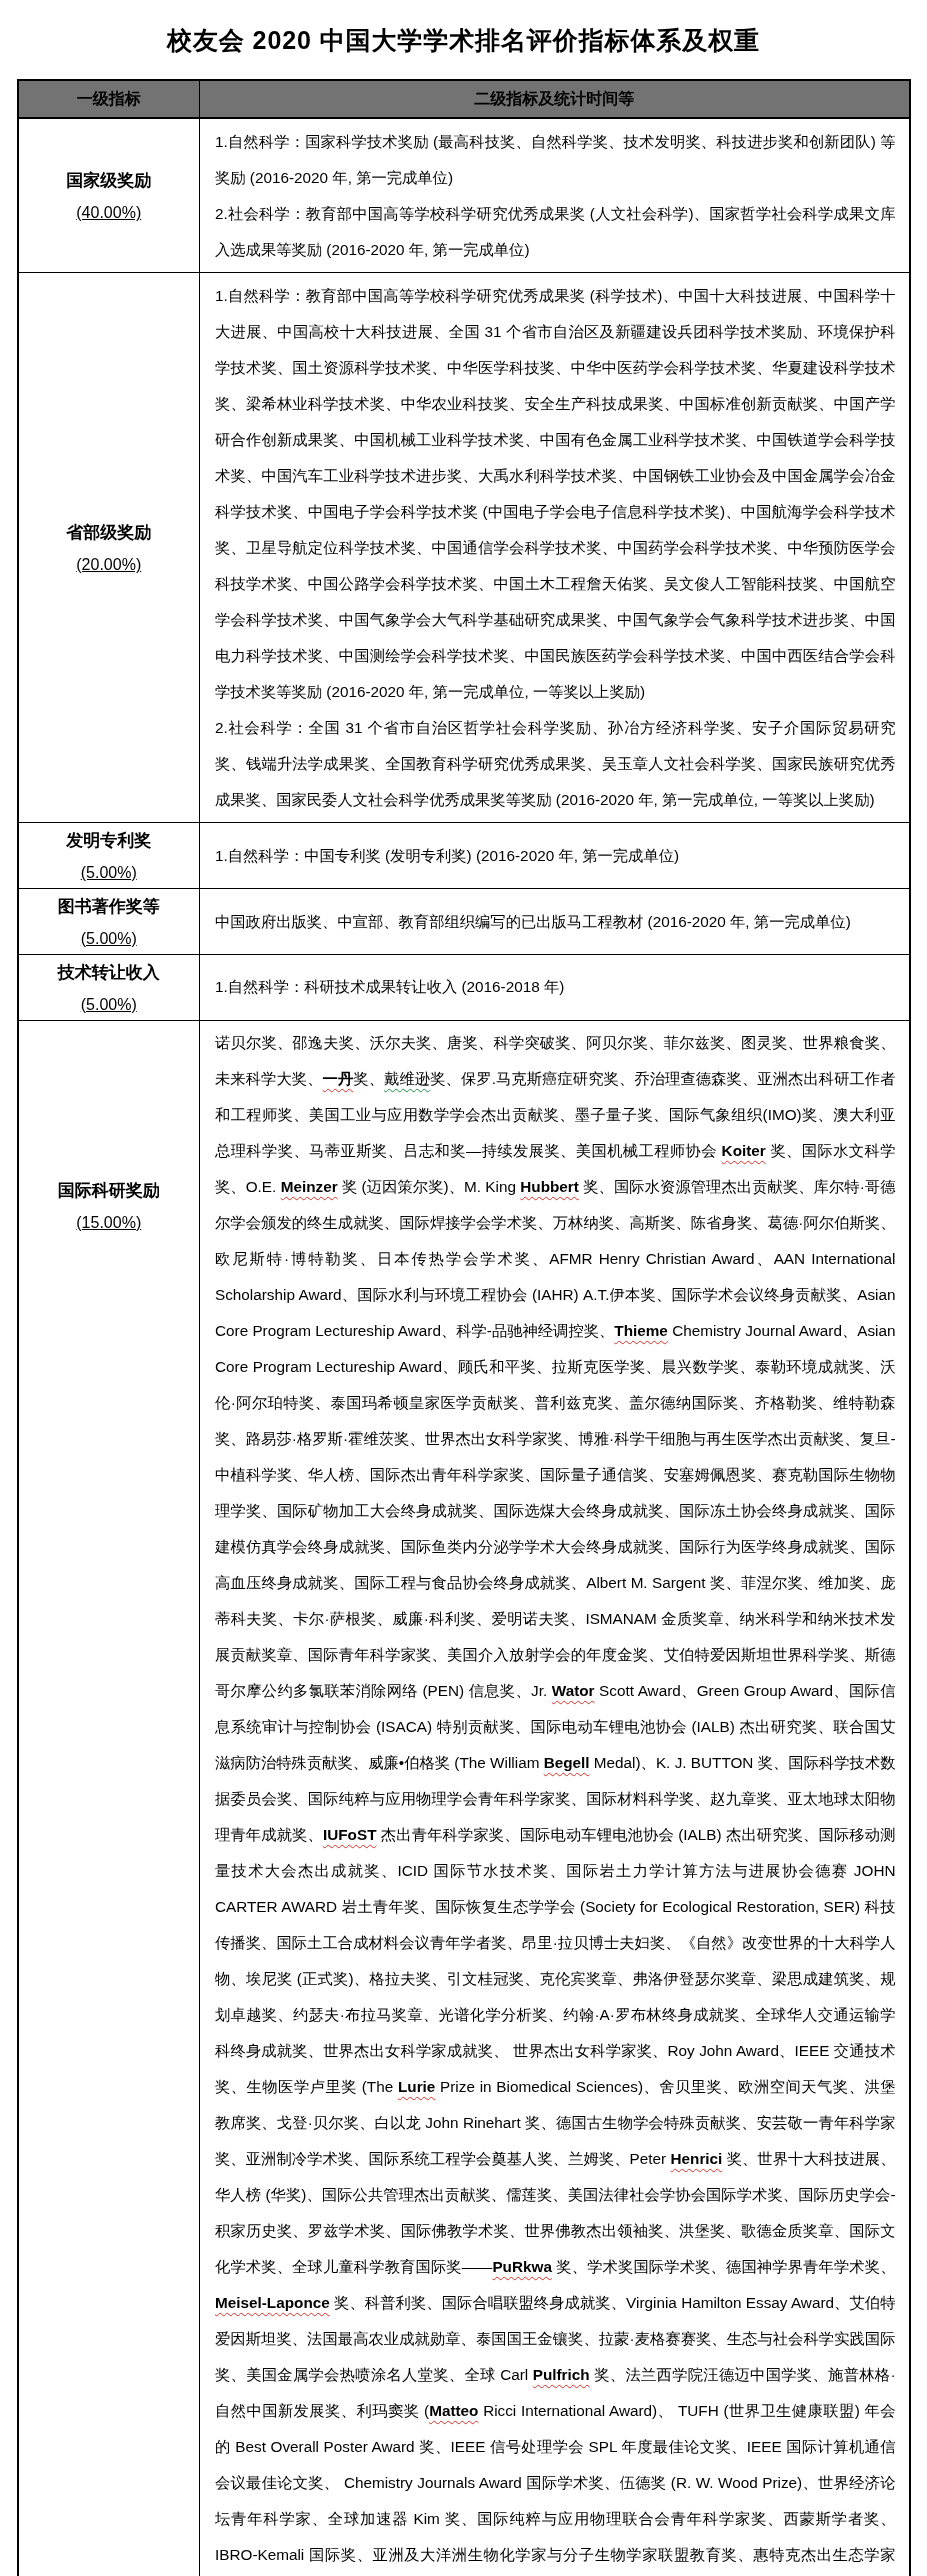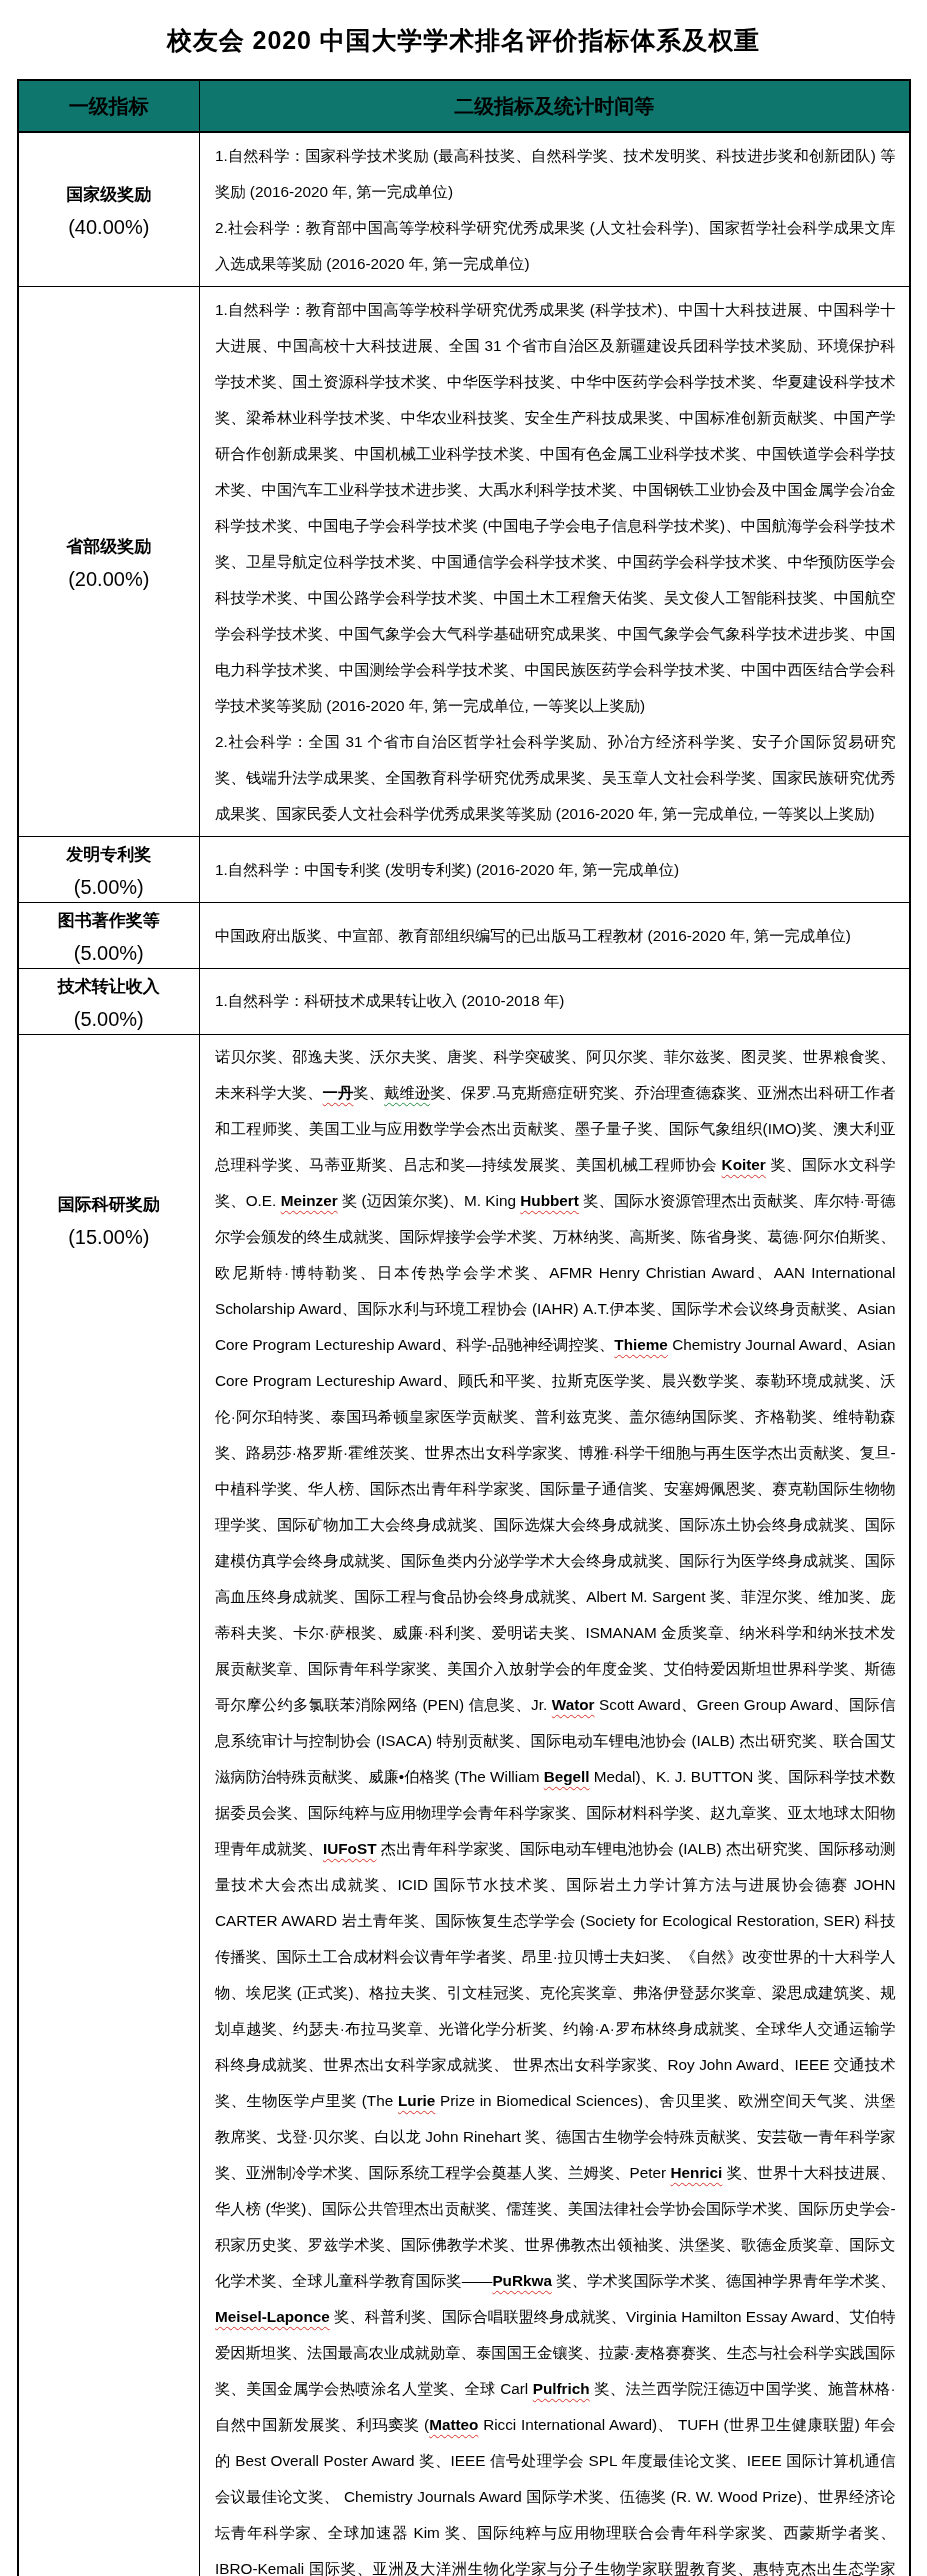--- a/index.html
+++ b/index.html
@@ -32,24 +32,24 @@
     width: 894px;
     margin: 0 auto 56px auto;
     border: 2.8px solid #000;
   }
   .indicator-table th,
   .indicator-table td {
     border: 1.9px solid #000;
     box-sizing: border-box;
   }
   .indicator-table thead th {
-    background: #0f766e;
-    font-size: 20px;
+    background: #737373;
+    font-size: 16px;
     font-weight: bold;
-    height: 52px;
+    height: 38px;
     text-align: center;
     vertical-align: middle;
     border-bottom-width: 2.8px;
   }
   col.c-ind { width: 182px; }
   td.ind-cell {
     text-align: center;
     vertical-align: middle;
     padding: 5.6px 3.7px;
   }
@@ -57,22 +57,23 @@
     vertical-align: top;
     padding-top: 158px;
   }
   .ind-name {
     font-weight: bold;
     font-size: 17px;
     line-height: 24px;
     margin-bottom: 11px;
   }
   .ind-weight {
-    font-size: 20px;
+    font-size: 16px;
     line-height: 18.6px;
+    text-decoration: underline;
   }
   td.content-cell {
     padding: 4.6px 13px 4.6px 15px;
     vertical-align: middle;
     font-size: 15.3px;
     line-height: 36px;
     text-align: justify;
     word-break: break-word;
   }
   td.content-cell p { margin: 0; }
@@ -141,21 +142,21 @@
           <p><span class="lead"></span><span>中国政府出版奖、中宣部、教育部组织编写的已出版马工程教材 (2016-2020 年, 第一完成单位)</span></p>
         </td>
       </tr>
 
       <tr>
         <td class="ind-cell">
           <div class="ind-name">技术转让收入</div>
           <div class="ind-weight">(5.00%)</div>
         </td>
         <td class="content-cell">
-          <p><span class="lead">1.自然科学：</span><span>科研技术成果转让收入 (2010-2018 年)</span></p>
+          <p><span class="lead">1.自然科学：</span><span>科研技术成果转让收入 (2016-2018 年)</span></p>
         </td>
       </tr>
 
 
       <tr>
         <td class="ind-cell top-label">
           <div class="ind-name">国际科研奖励</div>
           <div class="ind-weight">(15.00%)</div>
         </td>
         <td class="content-cell">

